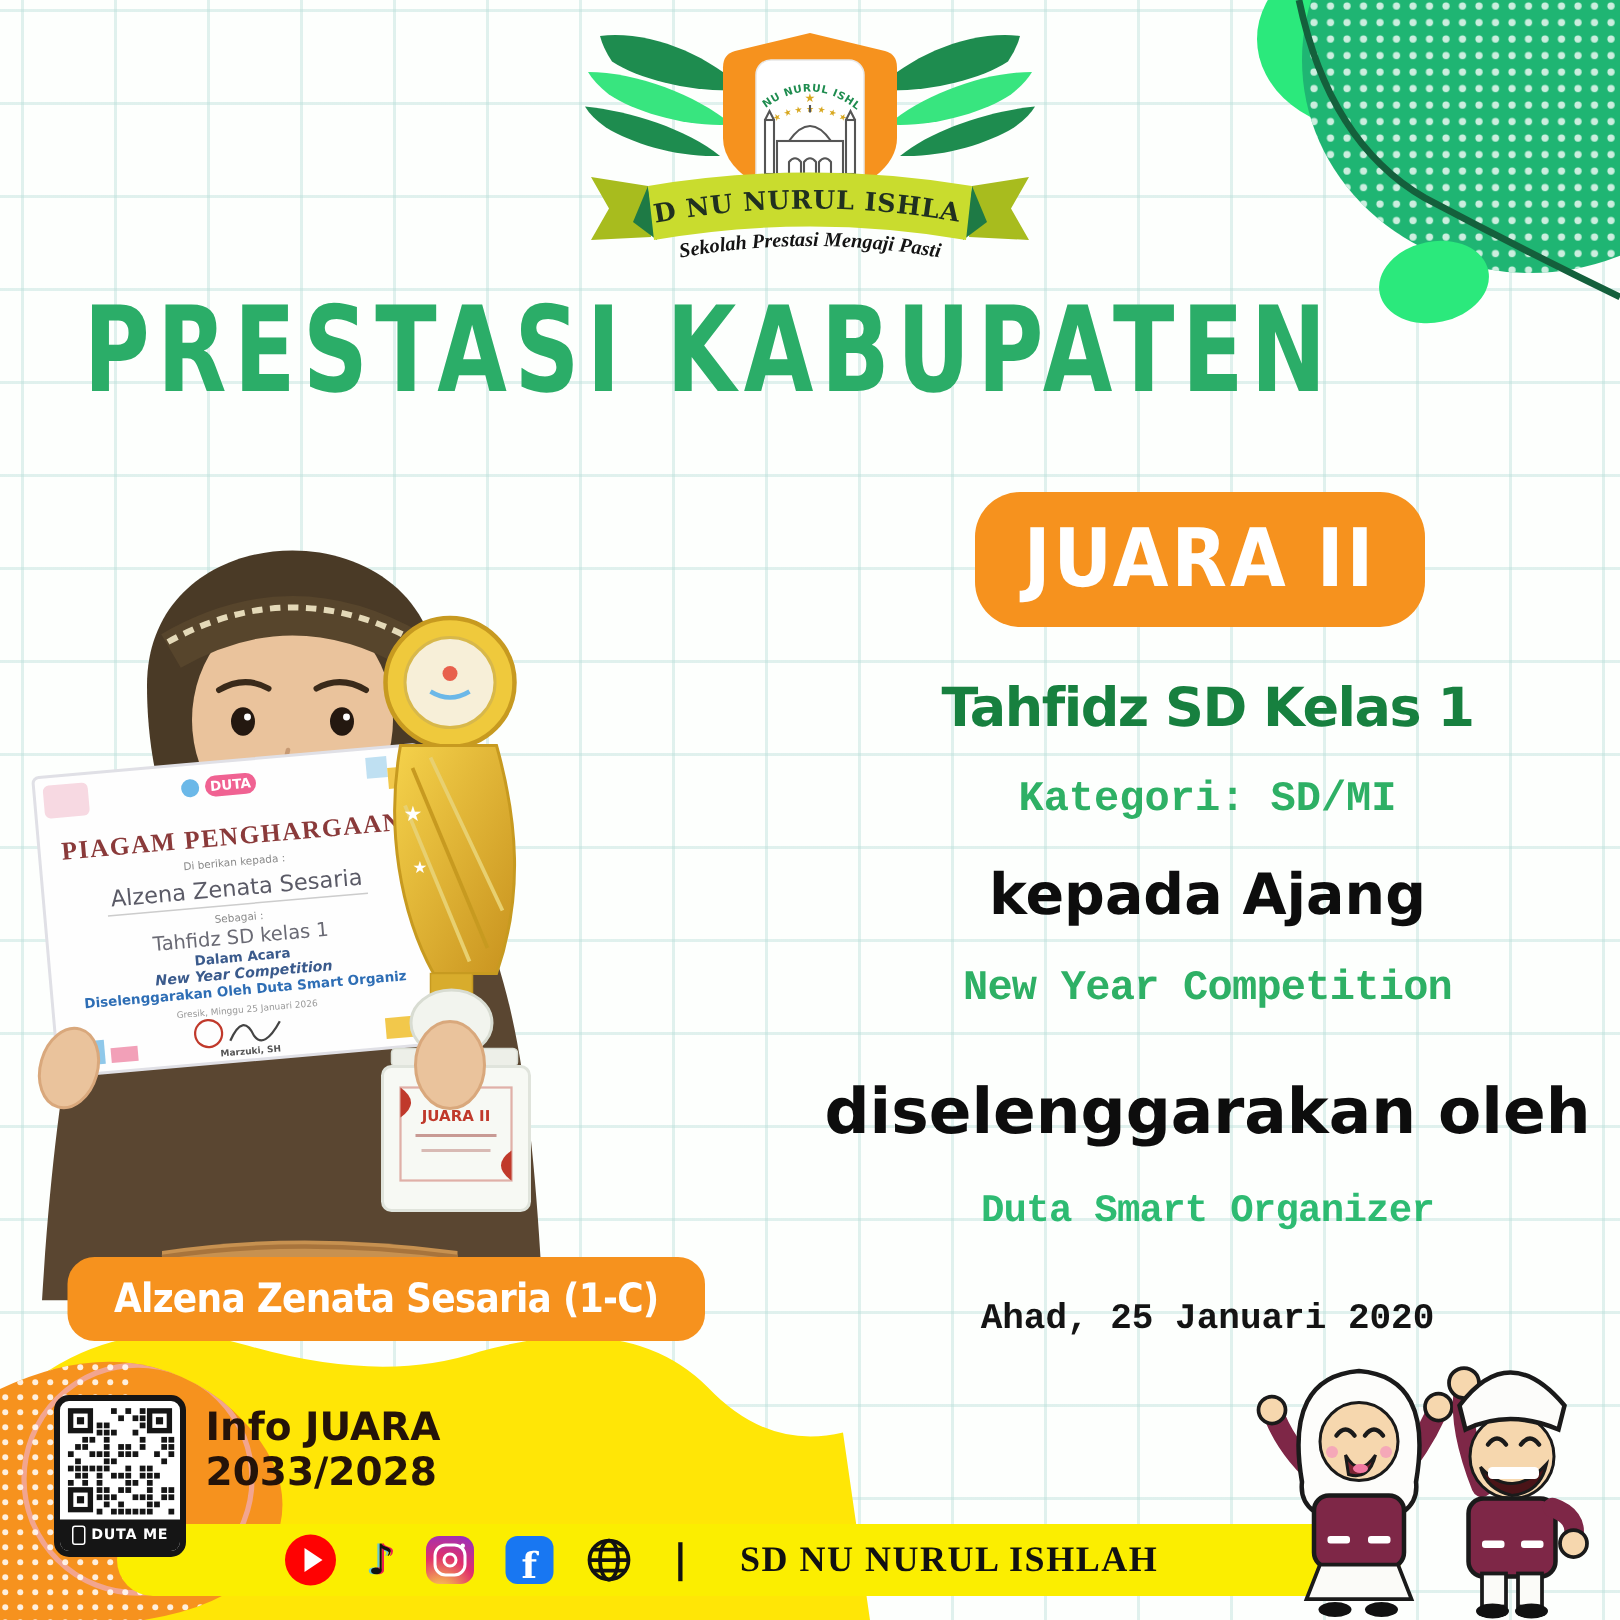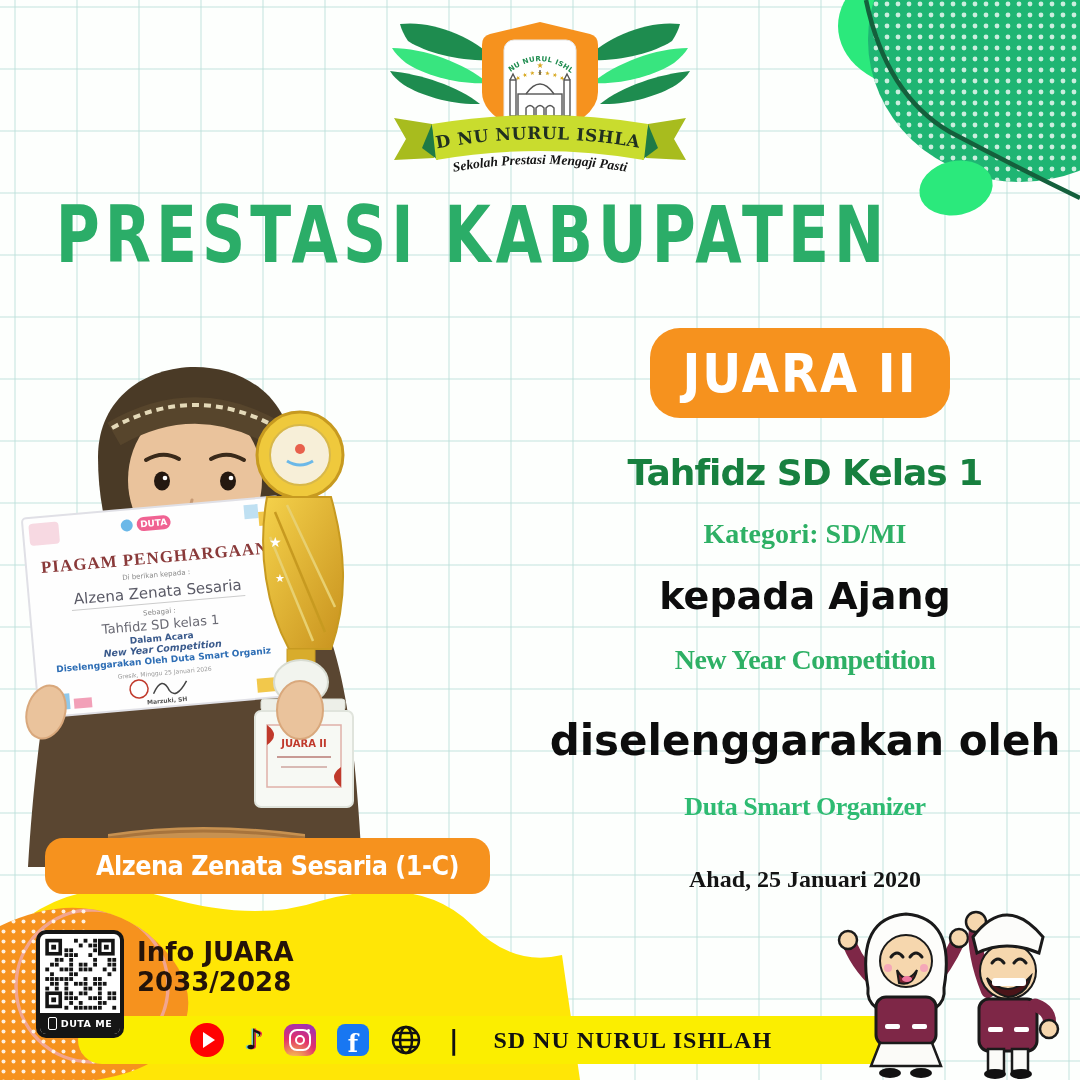--- a/index.html
+++ b/index.html
@@ -8,42 +8,42 @@
     background-color:#fdfffd;
     background-image:
       linear-gradient(rgba(188,224,218,.45) 2px, transparent 2px),
       linear-gradient(90deg, rgba(188,224,218,.45) 2px, transparent 2px);
     background-size:62px 62px;
     background-position:14px 6px;
     font-family:"DejaVu Sans",sans-serif;
   }
   .abs{position:absolute;}
   .sans{font-family:"DejaVu Sans",sans-serif;font-weight:bold;}
-  .serif{font-family:Liberation Serif, serif;font-weight:bold;}
+  .serif{font-family:Liberation Mono, monospace;font-weight:bold;}
 
   .title{left:0;top:188px;width:945px;text-align:center;color:#2bad68;}
   .title span{display:inline-block;font-size:60px;font-weight:bold;letter-spacing:5px;
     transform:scaleY(1.32);transform-origin:top center;white-space:nowrap;}
 
   .badge{left:650px;top:328px;width:300px;height:90px;background:#f6921e;border-radius:30px;
     display:flex;align-items:center;justify-content:center;}
   .badge span{color:#fff;font-size:48px;font-weight:bold;letter-spacing:2px;
     transform:scaleY(1.12);}
 
   .rcol{left:540px;width:530px;text-align:center;white-space:nowrap;}
   .t-event{top:452px;font-size:36px;letter-spacing:-1px;color:#17803f;}
   .t-cat{top:518px;font-size:28px;color:#2eb065;}
   .t-in{top:574px;font-size:38px;color:#0d0d0d;}
   .t-comp{top:644px;font-size:28px;letter-spacing:-0.5px;color:#2eb065;}
   .t-org-label{top:716px;font-size:42px;color:#0d0d0d;}
   .t-org{top:792px;font-size:26px;letter-spacing:-0.5px;color:#2ebb72;}
   .t-date{top:866px;font-size:24px;color:#141414;}
 
   .name-pill{left:45px;top:838px;width:425px;height:56px;background:#f6921e;border-radius:18px;
-    display:flex;align-items:center;justify-content:center;z-index:9;padding-left:20px;}
+    display:flex;align-items:center;justify-content:center;z-index:9;}
   .name-pill span{color:#fff;font-size:24px;font-weight:bold;letter-spacing:-0.5px;
     transform:scaleY(1.12);white-space:nowrap;}
 
   .qr{left:36px;top:930px;width:88px;height:108px;background:#fff;border:4px solid #151515;
     border-radius:10px;box-sizing:border-box;display:flex;flex-direction:column;overflow:hidden;z-index:12;}
   .qr svg{flex:1;}
   .qr-label{height:21px;background:#151515;color:#fff;font-size:9.5px;font-weight:bold;
     display:flex;align-items:center;justify-content:center;gap:4px;letter-spacing:0.5px;}
   .phone-ic{display:inline-block;width:7px;height:11px;border:1.5px solid #fff;border-radius:2px;}
 

